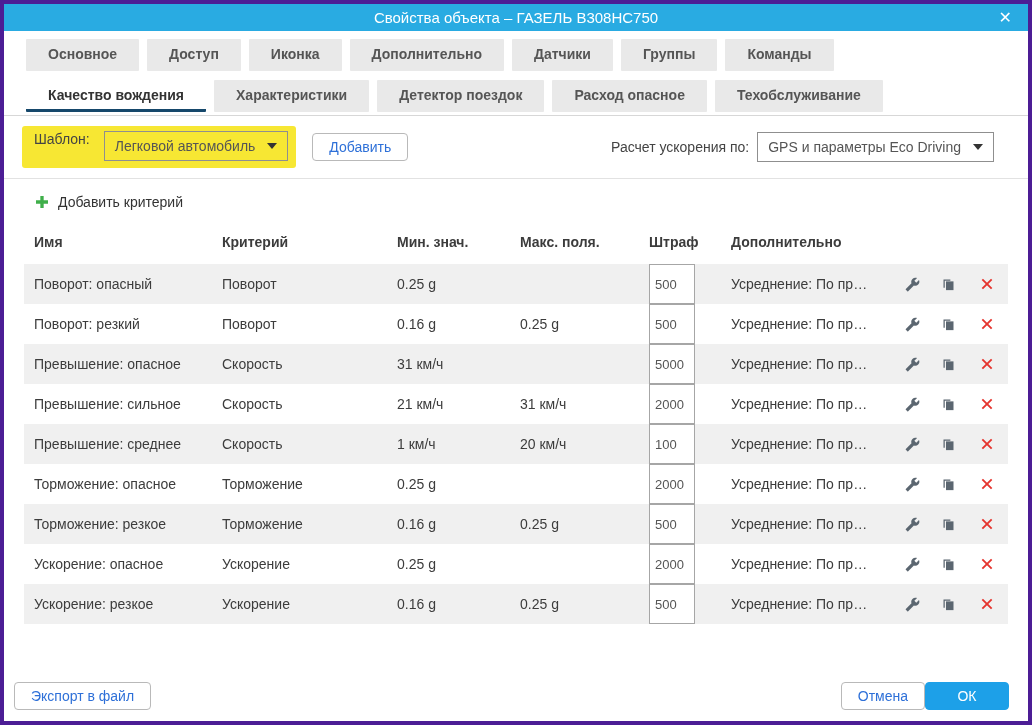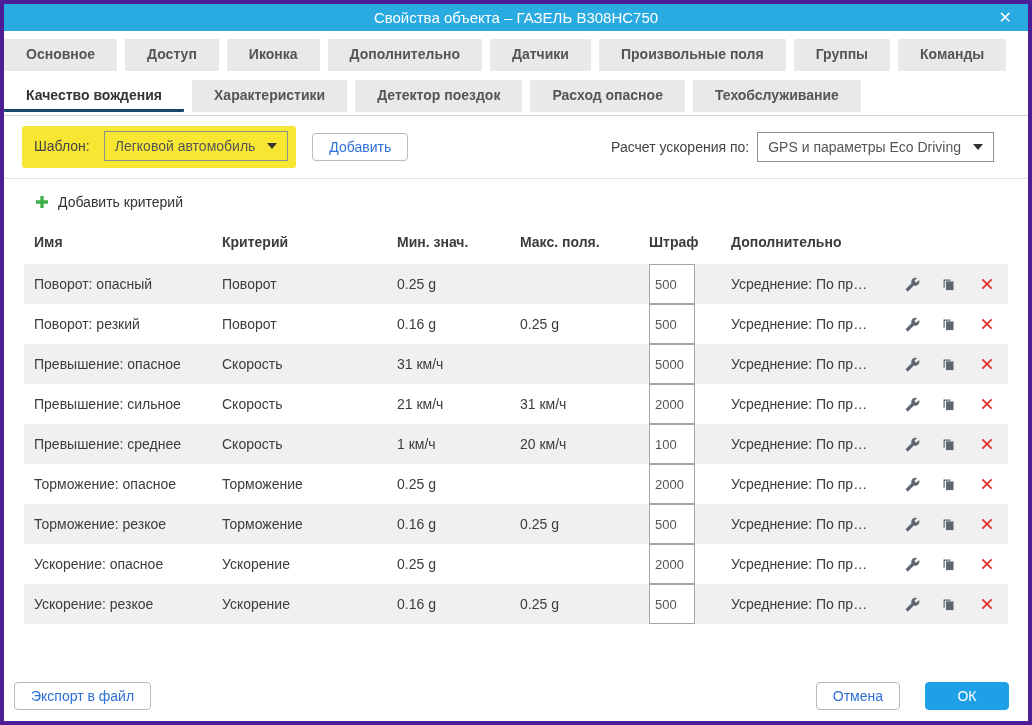--- a/index.html
+++ b/index.html
@@ -26,21 +26,21 @@
     font-size: 15px;
     position: relative;
   }
   .titlebar .close {
     position: absolute; right: 16px; top: 0;
     height: 27px; display: flex; align-items: center;
     color: #fff; font-size: 16px; cursor: pointer;
     font-weight: 400;
   }
   
-  .tabs { padding: 8px 10px 0 0; }
+  .tabs { padding: 8px 10px 0 22px; }
   .tabrow { display: flex; gap: 8px; }
   .tabrow + .tabrow { margin-top: 9px; }
   .tab {
     background: #e9e9e9;
     color: #555;
     font-weight: bold;
     padding: 0 22px;
     height: 32px;
     display: flex; align-items: center;
     cursor: pointer;
@@ -56,21 +56,21 @@
   .tabs-divider { height: 1px; background: #d7d7d7; margin-top: 3px; }
   
   .template-bar {
     display: flex; align-items: center;
     padding: 10px 34px 10px 18px;
     min-height: 56px;
   }
   .hl-wrap {
     background: #f7e733;
     border-radius: 3px;
-    display: flex; align-items: center;
+    display: flex; align-items: flex-start;
     padding: 5px 8px 7px 12px;
     gap: 14px;
   }
   .hl-wrap .lbl { color: #444; }
   .selectbox {
     border: 1px solid #8f8f8f;
     background: #fff;
     height: 30px;
     display: flex; align-items: center; justify-content: space-between;
     padding: 0 10px;
@@ -142,21 +142,21 @@
     display: flex; align-items: center;
   }
   .footer .spacer { flex: 1; }
   .footer .btn { height: 28px; }
   .btn.primary {
     background: #1da0e8;
     border-color: #1da0e8;
     color: #fff;
     width: 84px;
   }
-  .footer .cancel-btn { margin-right: 25px; }
+  .footer .cancel-btn { margin-right: 0; }
 </style>
 </head>
 <body>
 
 <div class="dialog">
 
   <div class="titlebar">
     <span>Свойства объекта – ГАЗЕЛЬ B308HC750</span>
     <span class="close">✕</span>
   </div>
@@ -170,23 +170,20 @@
           <span>Доступ</span>
         </div>
       <div class="tab">
           <span>Иконка</span>
         </div>
       <div class="tab">
           <span>Дополнительно</span>
         </div>
       <div class="tab">
           <span>Датчики</span>
-        </div>
-      <div class="tab">
-          <span>Произвольные поля</span>
         </div>
       <div class="tab">
           <span>Группы</span>
         </div>
       <div class="tab">
           <span>Команды</span>
         </div>
     </div>
     <div class="tabrow">
       <div class="tab active">

